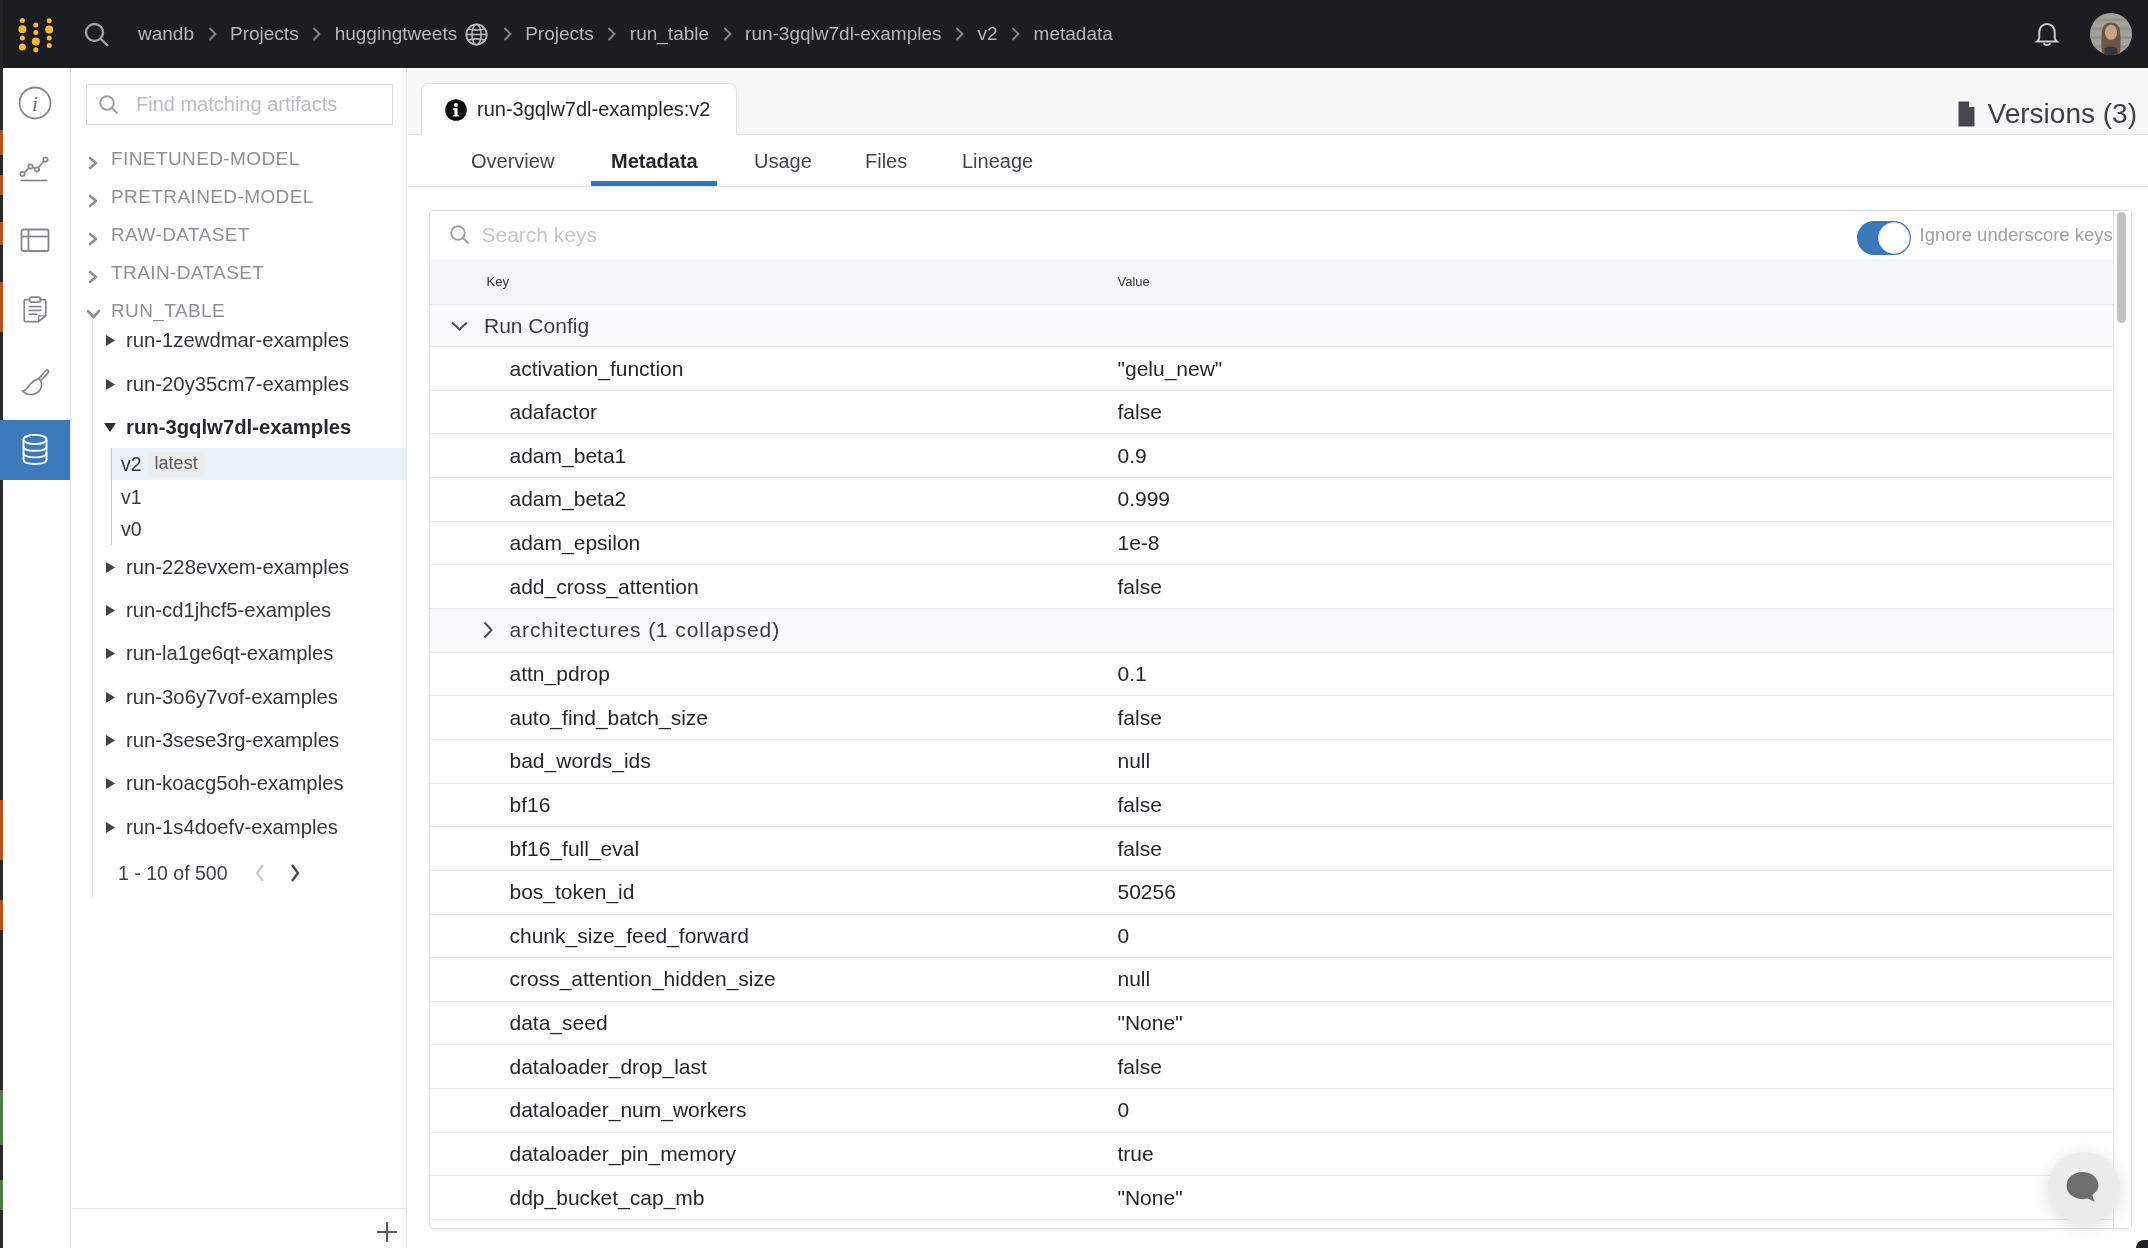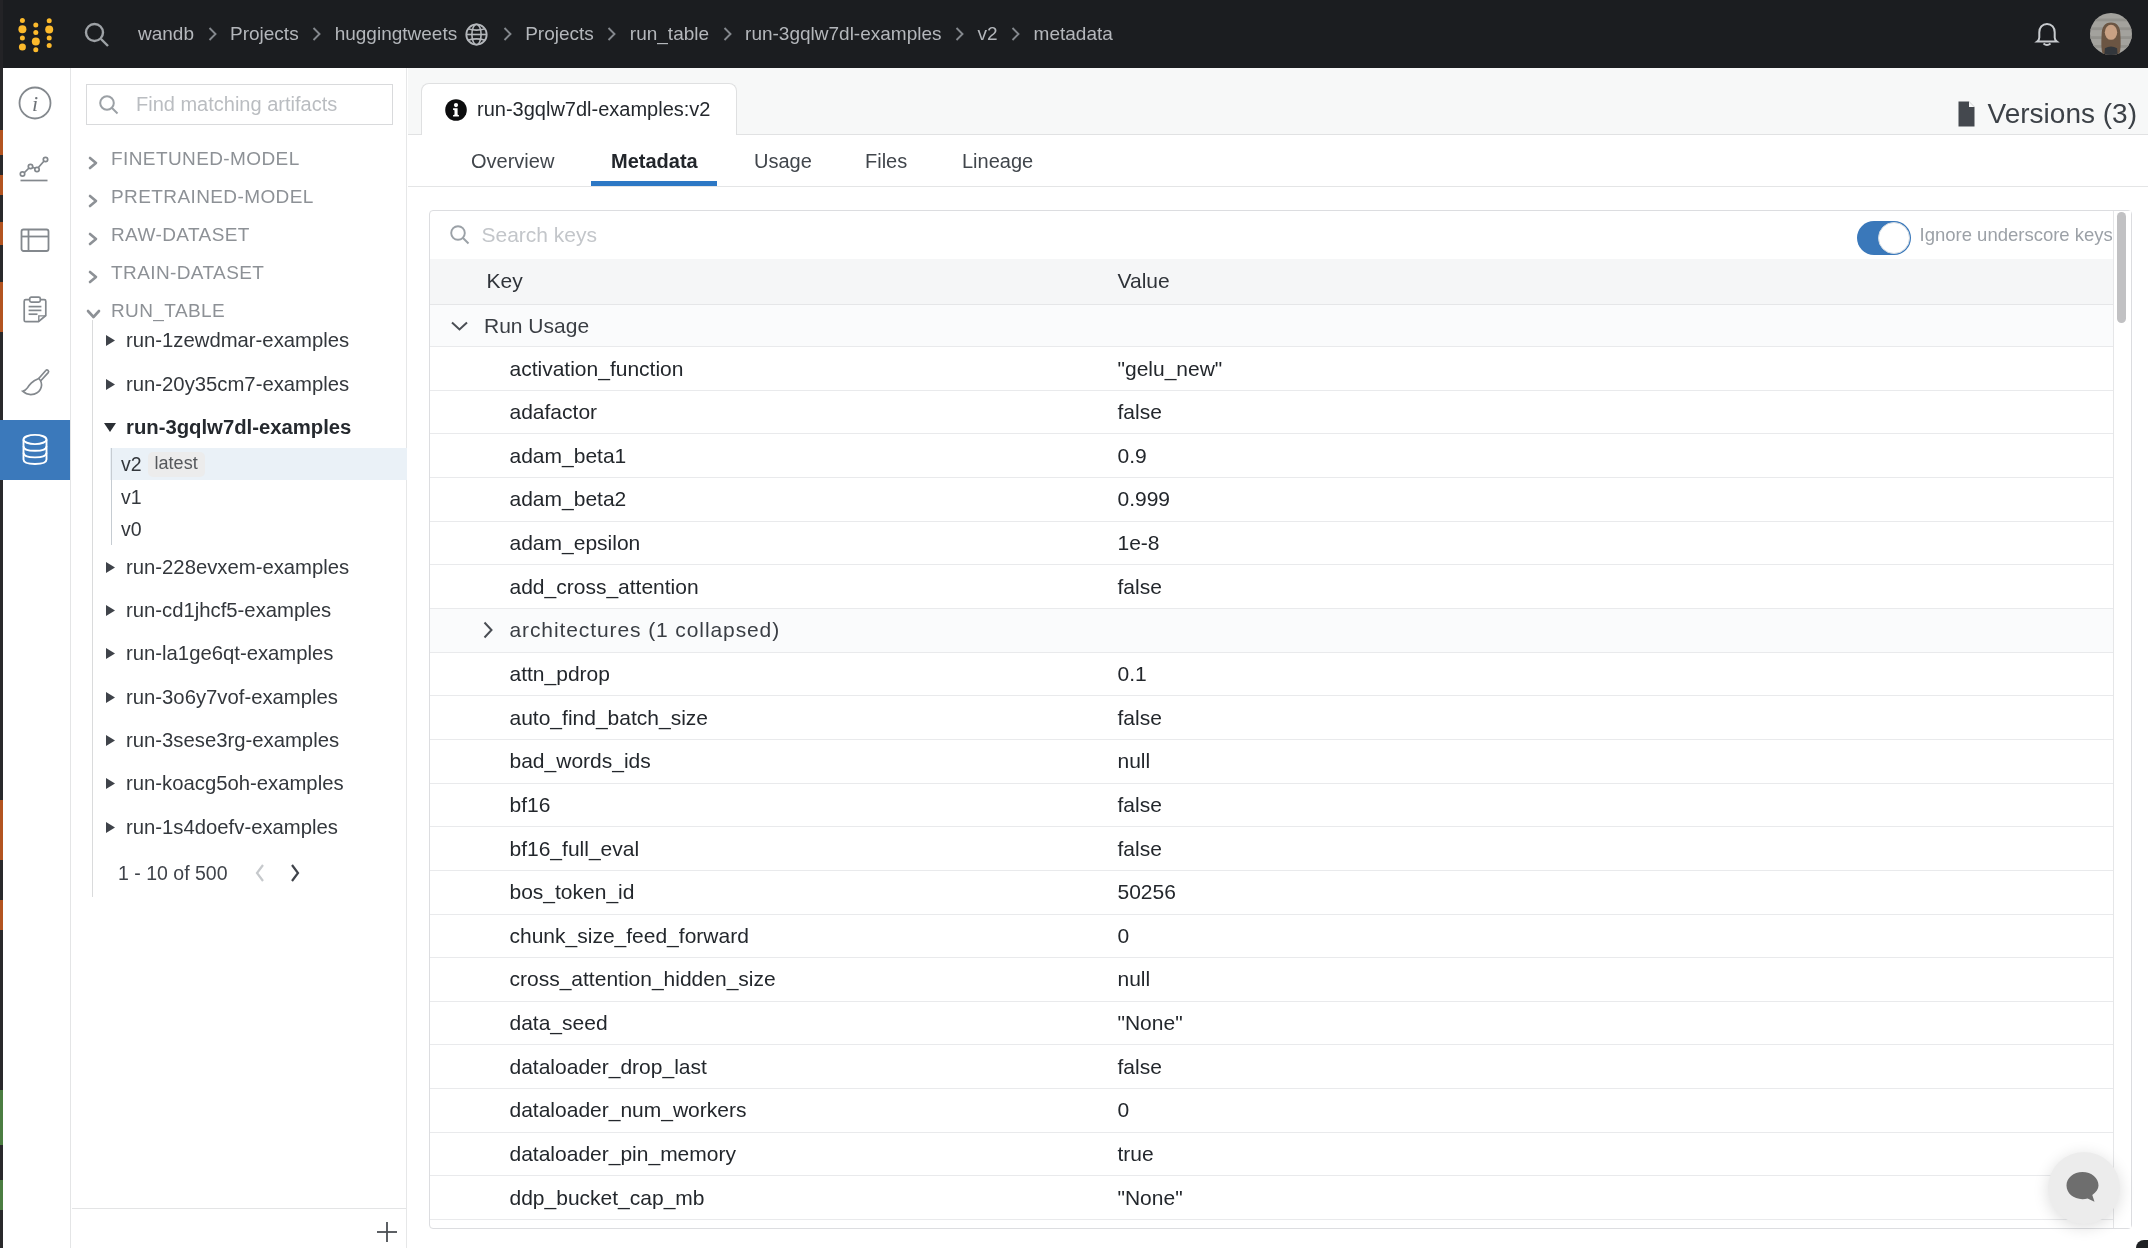--- a/index.html
+++ b/index.html
@@ -62,21 +62,21 @@
   border:1px solid #dcdde0; border-radius:4px; background:#fff; }
 #psearch { position:absolute; left:0; top:0; width:1700px; height:48px; display:flex; align-items:center; }
 #psearch .ph { color:#c3c6ca; font-size:21px; margin-left:10px; }
 #toggle { position:absolute; left:1427px; top:10px; width:54px; height:34px; background:#3a78ba;
   border-radius:17px; }
 #toggle .knob { position:absolute; right:1px; top:1px; width:32px; height:32px; background:#fff;
   border:1px solid #cfd9e2; border-radius:50%; }
 #tglbl { position:absolute; left:1490px; top:0; height:48px; display:flex; align-items:center;
   color:#9ca1a7; font-size:18.5px; }
 #phead { position:absolute; left:0; top:48px; width:1685px; height:46.5px; background:#f5f6f7;
-  border-bottom:1px solid #e5e6e8; display:flex; align-items:center; color:#2f3339; font-size:21px; }
+  border-bottom:1px solid #e5e6e8; display:flex; align-items:center; color:#2f3339; font-size:13px; }
 #phead .k { margin-left:57px; }
 #phead .v { position:absolute; left:688px; }
 #rows { position:absolute; left:0; top:94.5px; width:1685px; }
 .trow { position:relative; width:1685px; height:43.65px; border-bottom:1px solid #e9eaec;
   font-size:21px; color:#23272c; }
 .trow.grp { background:#fafbfc; color:#3a3e44; font-size:21px; }
 .trow .key { position:absolute; left:80px; top:50%; transform:translateY(-50%); }
 .trow .val { position:absolute; left:688px; top:50%; transform:translateY(-50%); }
 .trow .chev { position:absolute; top:50%; transform:translateY(-50%); }
 
@@ -376,21 +376,21 @@
       <div id="tglbl">Ignore underscore keys</div>
       <div id="phead">
           <span class="k">Key</span>
           <span class="v">Value</span>
         </div>
       <div id="rows">
         <div class="trow grp" style="height:42.2px">
             <svg class="chev" style="left:20px" width="19" height="12" viewBox="0 0 19 12">
               <path d="M2 2.5 L9.5 9.5 L17 2.5" fill="none" stroke="#4a4e54" stroke-width="2"></path>
             </svg>
-            <span class="key" style="left:54.5px">Run Usage</span>
+            <span class="key" style="left:54.5px">Run Config</span>
           </div>
         <div class="trow">
             <span class="key">activation_function</span>
             <span class="val">"gelu_new"</span>
           </div>
         <div class="trow">
             <span class="key">adafactor</span>
             <span class="val">false</span>
           </div>
         <div class="trow">

